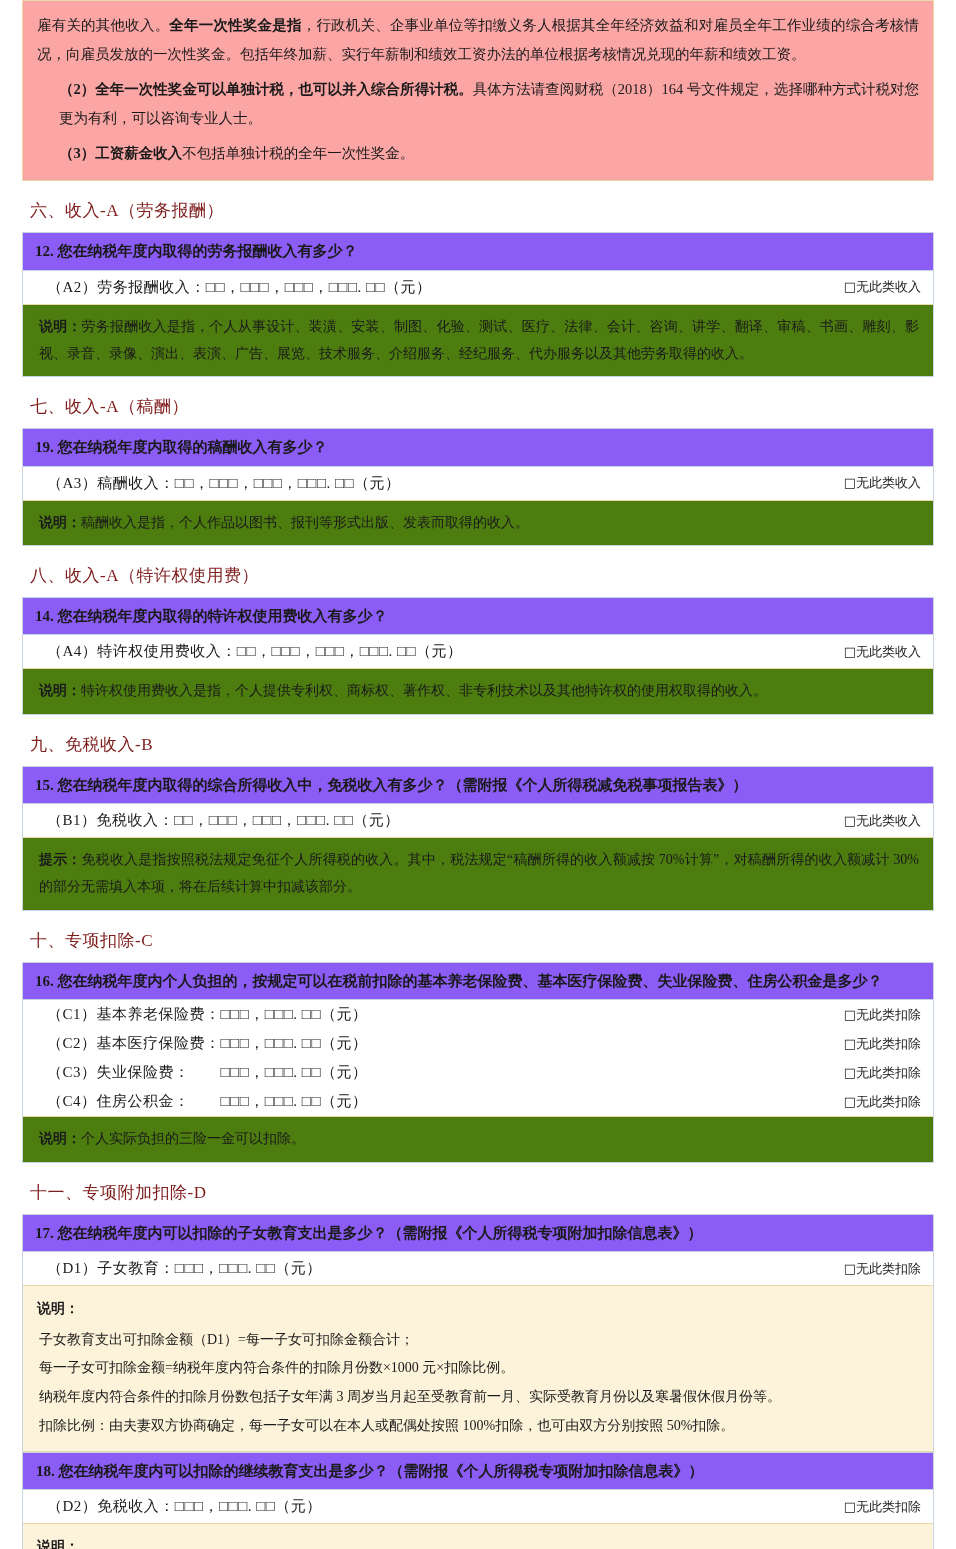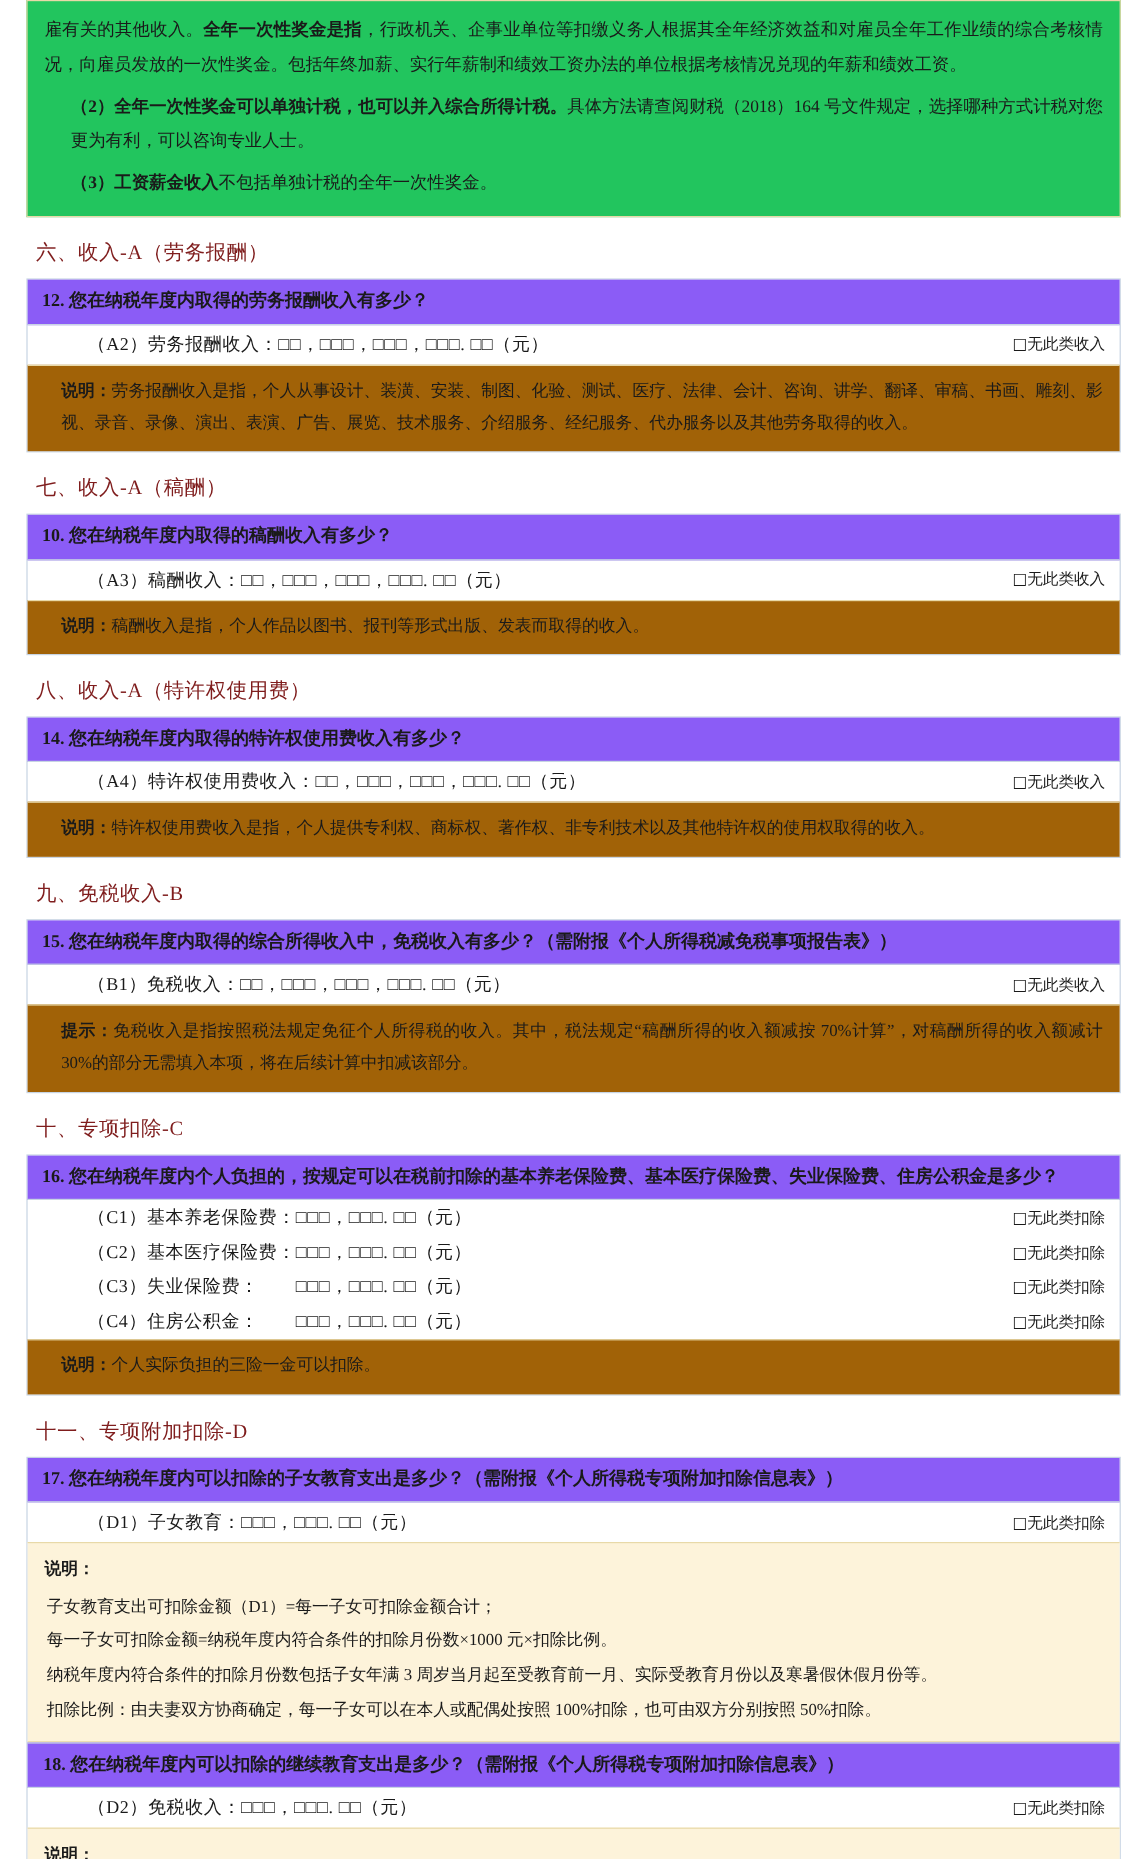--- a/index.html
+++ b/index.html
@@ -16,21 +16,21 @@
   .page {
     width: 956px;
     min-height: 1549px;
     box-sizing: border-box;
     padding: 0 22px 10px 22px;
     position: relative;
   }
 
   
   .note-box {
-    background: #22c55e;
+    background: #fca5a5;
     border: 1px solid #e8d9a8;
     border-top: none;
     padding: 10px 14px 12px 14px;
     font-size: 14.5px;
     line-height: 2.0;
     text-align: justify;
   }
   .note-box.first {
     border-top: 1px solid #e8d9a8;
   }
@@ -67,31 +67,31 @@
     display: flex;
     align-items: center;
     justify-content: space-between;
     padding: 7px 12px 7px 24px;
     font-size: 15px;
   }
   .q-label { white-space: nowrap; letter-spacing: 0.2px; }
   .q-right { white-space: nowrap; font-size: 14.5px; }
 
   .exp {
-    background: #a16207;
+    background: #4d7c0f;
     border-top: 1px solid #e8d9a8;
-    padding: 8px 14px 9px 28px;
+    padding: 8px 14px 9px 16px;
     font-size: 14px;
     line-height: 1.95;
     text-align: justify;
   }
   .exp p { margin: 0; }
   .exp .lead { font-weight: bold; }
 
-  .cells { letter-spacing: 0.5px; margin-left: 26px; }
+  .cells { letter-spacing: 0.5px; }
 
   .chk { font-family: "DejaVu Sans", sans-serif; font-size: 13px; }
 
   .exp-block {
     background: #fdf3da;
     border-top: 1px solid #e8d9a8;
     border-bottom: 1px solid #e8d9a8;
     padding: 9px 14px 10px 14px;
     font-size: 14px;
     line-height: 2.05;
@@ -119,21 +119,21 @@
       <span class="q-label cells">（A2）劳务报酬收入：□□，□□□，□□□，□□□. □□（元）</span>
       <span class="q-right chk">□无此类收入</span>
     </div>
     <div class="exp">
       <p><span class="lead">说明：</span><span>劳务报酬收入是指，个人从事设计、装潢、安装、制图、化验、测试、医疗、法律、会计、咨询、讲学、翻译、审稿、书画、雕刻、影视、录音、录像、演出、表演、广告、展览、技术服务、介绍服务、经纪服务、代办服务以及其他劳务取得的收入。</span></p>
     </div>
   </div>
 
   <div class="section-title">七、收入-A（稿酬）</div>
   <div class="qbox">
-    <div class="q-head">10. 您在纳税年度内取得的稿酬收入有多少？</div>
+    <div class="q-head">19. 您在纳税年度内取得的稿酬收入有多少？</div>
     <div class="q-row">
       <span class="q-label cells">（A3）稿酬收入：□□，□□□，□□□，□□□. □□（元）</span>
       <span class="q-right chk">□无此类收入</span>
     </div>
     <div class="exp">
       <p><span class="lead">说明：</span><span>稿酬收入是指，个人作品以图书、报刊等形式出版、发表而取得的收入。</span></p>
     </div>
   </div>
 
   <div class="section-title">八、收入-A（特许权使用费）</div>

